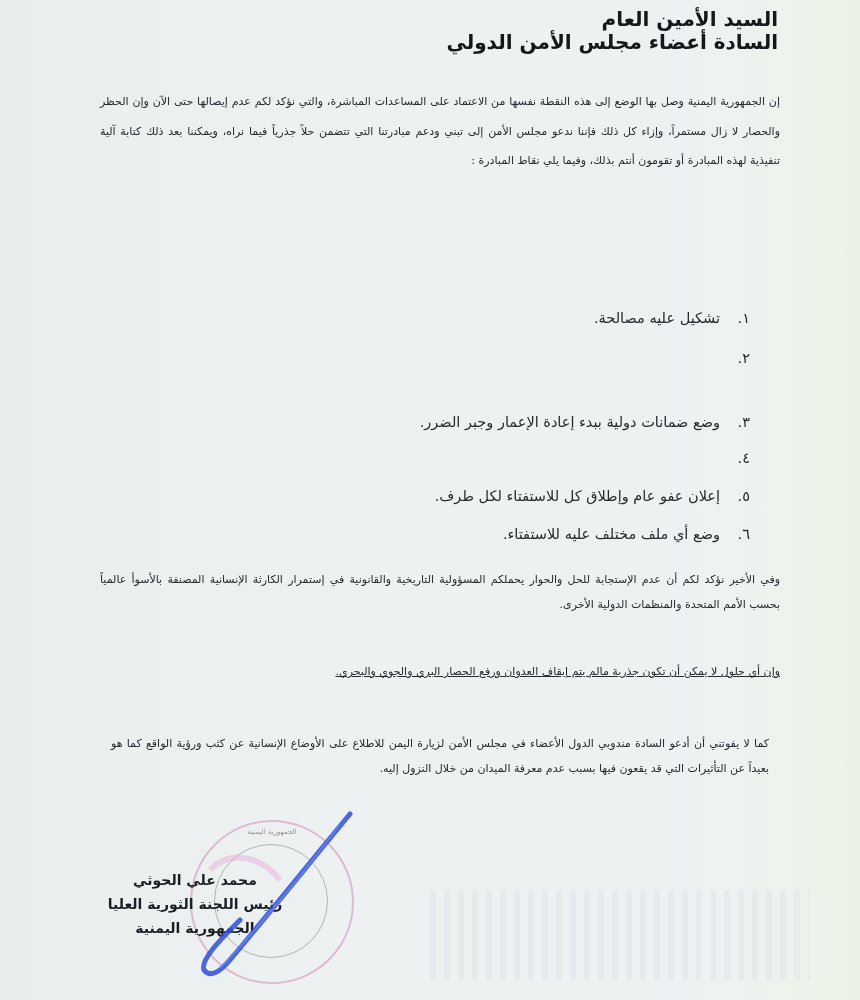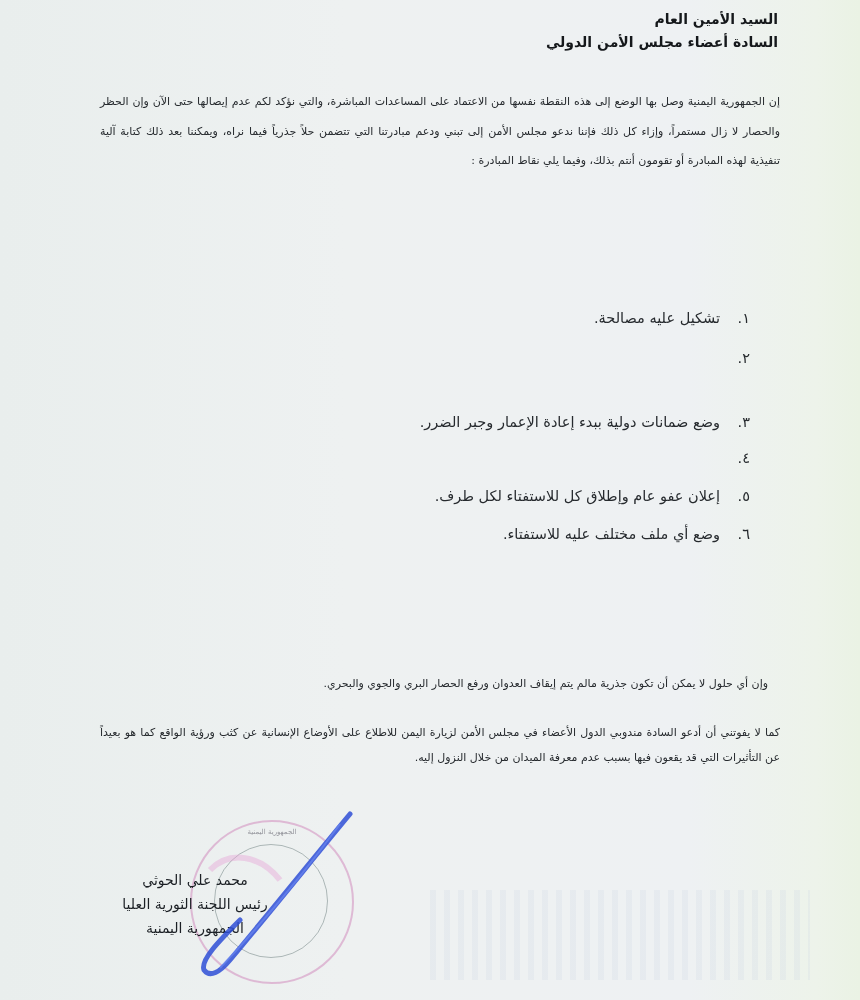--- a/index.html
+++ b/index.html
@@ -9,21 +9,21 @@
       font-family: "DejaVu Sans", sans-serif;
       color: #1d2024;
       position: relative;
     }
     .page {
       position: absolute; inset: 0;
       direction: rtl;
     }
     .addressee {
       position: absolute; top: 8px; right: 82px;
-      font-weight: bold; font-size: 14px; line-height: 23px;
+      font-weight: bold; font-size: 20px; line-height: 23px;
       color: #15181b;
     }
     .addressee div { white-space: nowrap; }
     .body-block {
       position: absolute; right: 80px; left: 100px;
       font-size: 11px; line-height: 29.5px;
       text-align: justify;
       text-align-last: right;
       color: #262a2e;
     }
@@ -36,21 +36,21 @@
     #item-3 { top: 104px; position: absolute; right: 0; left: 0; }
     #item-4 { top: 140px; position: absolute; right: 0; left: 0; }
     #item-5 { top: 178px; position: absolute; right: 0; left: 0; }
     #item-6 { top: 216px; position: absolute; right: 0; left: 0; }
     #para-final { top: 568px; line-height: 24.5px; }
     #para-solutions { top: 660px; line-height: 24.5px; }
     #para-invite { top: 721px; line-height: 24.5px; }
     .signature {
       position: absolute; top: 868px; left: 60px; width: 270px;
       direction: rtl; text-align: center;
-      font-weight: normal; font-size: 14px; line-height: 24px; color: #1b1f24;
+      font-weight: bold; font-size: 14px; line-height: 24px; color: #1b1f24;
       z-index: 2;
     }
     .stamp {
       position: absolute; top: 820px; left: 190px; width: 160px; height: 160px;
       border-radius: 50%; border: 2px solid rgba(210, 140, 190, 0.55);
       z-index: 1;
     }
     .stamp-inner {
       position: absolute; top: 22px; left: 22px; width: 112px; height: 112px;
       border-radius: 50%; border: 1.5px solid rgba(90, 110, 110, 0.45);
@@ -99,22 +99,23 @@
     <div class="item" id="item-5">
       <span class="num">٥.</span>
       <span>إعلان عفو عام وإطلاق كل للاستفتاء لكل طرف.</span>
     </div>
     <div class="item" id="item-6">
       <span class="num">٦.</span>
       <span>وضع أي ملف مختلف عليه للاستفتاء.</span>
     </div>
   </div>
 
-  <p class="body-block" id="para-solutions" style="margin:12px;">وإن أي حلول لا يمكن أن تكون جذرية مالم يتم إيقاف العدوان ورفع الحصار البري والجوي والبحري.</p>
-  <p class="body-block" id="para-invite" style="margin:0;">كما لا يفوتني أن أدعو السادة مندوبي الدول الأعضاء في مجلس الأمن لزيارة اليمن للاطلاع على الأوضاع الإنسانية عن كثب ورؤية الواقع كما هو بعيداً عن التأثيرات التي قد يقعون فيها بسبب عدم معرفة الميدان من خلال النزول إليه.</p>
+  <p class="body-block" id="para-final" style="margin:0;">وفي الأخير نؤكد لكم أن عدم الإستجابة للحل والحوار يحملكم المسؤولية التاريخية والقانونية في إستمرار الكارثة الإنسانية المصنفة بالأسوأ عالمياً بحسب الأمم المتحدة والمنظمات الدولية الأخرى.</p>
+  <p class="body-block" id="para-solutions" style="margin:0;text-decoration:underline;">وإن أي حلول لا يمكن أن تكون جذرية مالم يتم إيقاف العدوان ورفع الحصار البري والجوي والبحري.</p>
+  <p class="body-block" id="para-invite" style="margin:11px;">كما لا يفوتني أن أدعو السادة مندوبي الدول الأعضاء في مجلس الأمن لزيارة اليمن للاطلاع على الأوضاع الإنسانية عن كثب ورؤية الواقع كما هو بعيداً عن التأثيرات التي قد يقعون فيها بسبب عدم معرفة الميدان من خلال النزول إليه.</p>
 </div>
 
 <div class="stamp">
   <div class="stamp-text">الجمهورية اليمنية</div>
   <div class="stamp-inner"></div>
 </div>
 
 <div class="signature">
   <div>محمد علي الحوثي</div>
   <div>رئيس اللجنة الثورية العليا</div>

